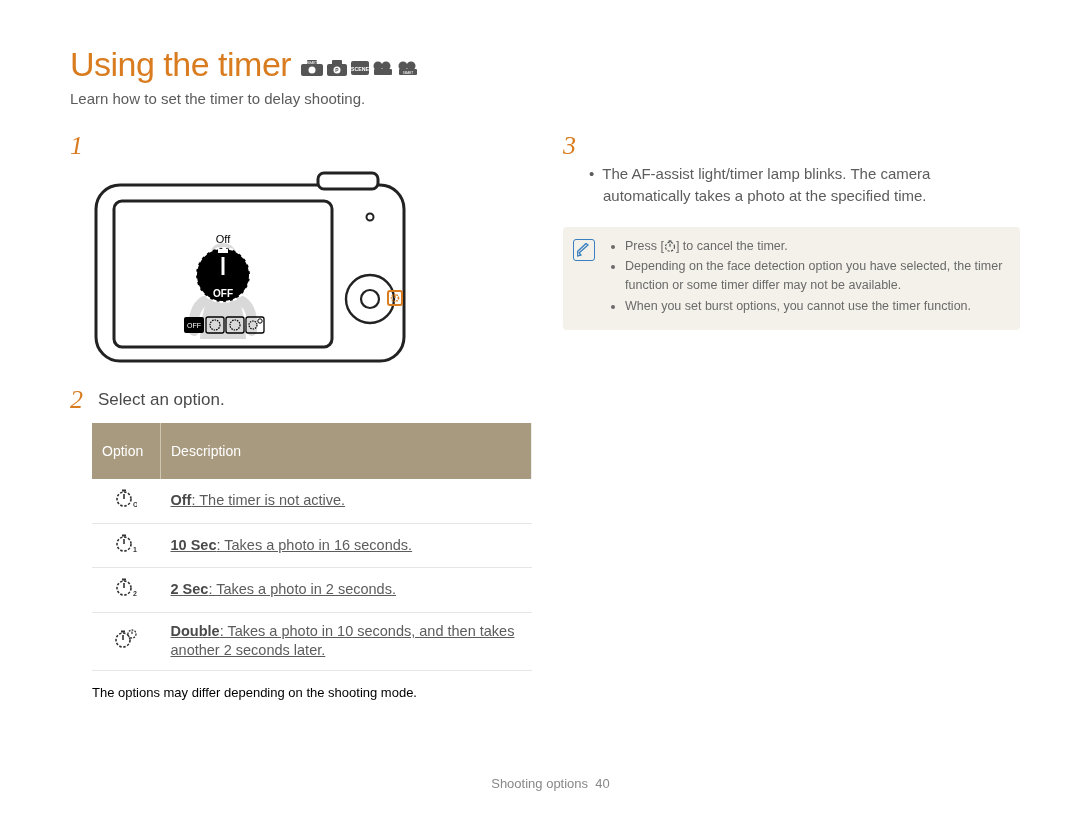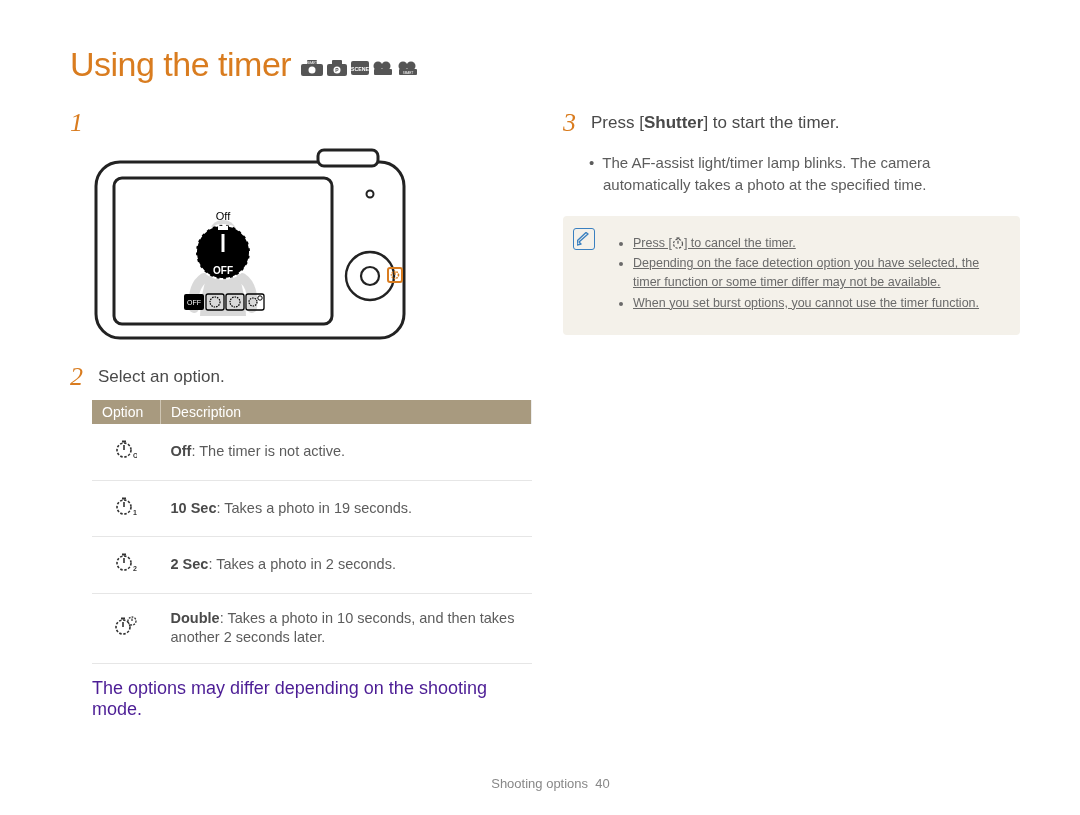--- a/index.html
+++ b/index.html
@@ -77,21 +77,21 @@
     color: #4a4a4a;
   }
   .inline-icon {
     display: inline-block;
     vertical-align: -2px;
   }
   .camera-art {
     margin: 12px 0 14px 22px;
   }
   .sub-bullet {
-    margin: 16px 0 0 40px;
+    margin: 4px 0 0 40px;
     font-size: 15px;
     line-height: 1.45;
     color: #5c5c5c;
   }
   .sub-bullet::before {
     content: "•";
     margin-left: -14px;
     margin-right: 8px;
   }
   .step2 {
@@ -101,47 +101,48 @@
     border-collapse: collapse;
     width: 440px;
     margin: 10px 0 0 22px;
     font-size: 14.5px;
   }
   table.options th {
     background: #a89a7f;
     color: #ffffff;
     font-weight: 400;
     text-align: left;
-    padding: 4px 10px;
+    padding: 20px 10px;
     border-right: 1px solid #eee;
     font-size: 14px;
   }
   table.options th:first-child {
     width: 48px;
     border-right: 1px solid #cfc6b4;
   }
   table.options td {
     border-bottom: 1px solid #e6e6e6;
-    padding: 15px 10px;
+    padding: 9px 10px;
     vertical-align: middle;
     color: #5c5c5c;
     line-height: 1.35;
+    text-decoration: underline;
   }
   table.options td.icon-cell {
     text-align: center;
     width: 48px;
   }
   table.options td b {
     font-weight: 700;
     color: #4a4a4a;
   }
   .footnote {
     margin: 14px 0 0 22px;
-    font-size: 18px;
-    color: #4c1d95;
+    font-size: 13px;
+    color: #000000;
   }
   .note-box {
     background: #f4f1ea;
     border-radius: 4px;
     display: flex;
     gap: 14px;
     padding: 10px 14px 12px 10px;
     margin-top: 20px;
     font-size: 12.5px;
     color: #6a6a6a;
@@ -154,22 +155,21 @@
     border-radius: 3px;
     display: flex;
     align-items: center;
     justify-content: center;
     flex-shrink: 0;
     margin-top: 2px;
   }
   .note-list {
     list-style: disc;
     padding-left: 16px;
-    margin: 8px;
-    text-decoration: underline;
+    margin: 0;
   }
   .note-list li {
     margin-bottom: 2px;
   }
   .page-footer {
     position: absolute;
     bottom: 24px;
     left: 0;
     right: 0;
     text-align: center;
@@ -209,20 +209,21 @@
         </svg>
       <svg class="mode-icon-svg" width="22" height="14" viewBox="0 0 22 14">
           <circle cx="6" cy="5" r="4.5" fill="#555"></circle>
           <circle cx="14" cy="5" r="4.5" fill="#555"></circle>
           <rect x="2" y="8" width="18" height="6" rx="1" fill="#555"></rect>
           <text x="11" y="12.5" font-size="3" fill="#fff" text-anchor="middle">SMART</text>
         </svg>
     </span>
   </div>
 
+  <div class="subtitle">Learn how to set the timer to delay shooting.</div>
 
   <div class="columns">
 
     <div class="col">
 
       <div class="step">
         <span class="step-num">1</span>
       </div>
 
       <div class="camera-art">
@@ -298,21 +299,21 @@
         </tr>
         <tr>
           <td class="icon-cell">
             <svg width="22" height="20" viewBox="0 0 22 20">
                   <circle cx="9" cy="11" r="7" fill="none" stroke="#333" stroke-width="1.6" stroke-dasharray="2.5 1.6"></circle>
                   <line x1="9" y1="11" x2="9" y2="6" stroke="#333" stroke-width="1.6"></line>
                   <rect x="7" y="1.5" width="4" height="2" fill="#333"></rect>
                   <text x="18" y="19" font-size="7" fill="#333" font-weight="bold">10</text>
                 </svg>
           </td>
-          <td><b>10 Sec</b><span>: Takes a photo in 19 seconds.</span></td>
+          <td><b>10 Sec</b><span>: Takes a photo in 16 seconds.</span></td>
         </tr>
         <tr>
           <td class="icon-cell">
             <svg width="22" height="20" viewBox="0 0 22 20">
                   <circle cx="9" cy="11" r="7" fill="none" stroke="#333" stroke-width="1.6" stroke-dasharray="2.5 1.6"></circle>
                   <line x1="9" y1="11" x2="9" y2="6" stroke="#333" stroke-width="1.6"></line>
                   <rect x="7" y="1.5" width="4" height="2" fill="#333"></rect>
                   <text x="18" y="19" font-size="7" fill="#333" font-weight="bold">2</text>
                 </svg>
           </td>
@@ -333,23 +334,20 @@
       </tbody>
         </table>
 
       <div class="footnote">The options may differ depending on the shooting mode.</div>
     </div>
 
     <div class="col">
 
       <div class="step">
         <span class="step-num">3</span>
-        <span class="step-text">
-          <span>Press [</span><b>Shutter</b><span>] to start the timer.</span>
-        </span>
       </div>
       <div class="sub-bullet">The AF-assist light/timer lamp blinks. The camera automatically takes a photo at the specified time.</div>
 
       <div class="note-box">
         <div class="note-icon">
           <svg width="14" height="14" viewBox="0 0 14 14">
               <path d="M2 10 L11 2 L9 0.5 L0.5 8.5 L0 13 L4 12 Z" fill="none" stroke="#3a80c0" stroke-width="1.4" stroke-linejoin="round"></path>
             </svg>
         </div>
         <ul class="note-list">

